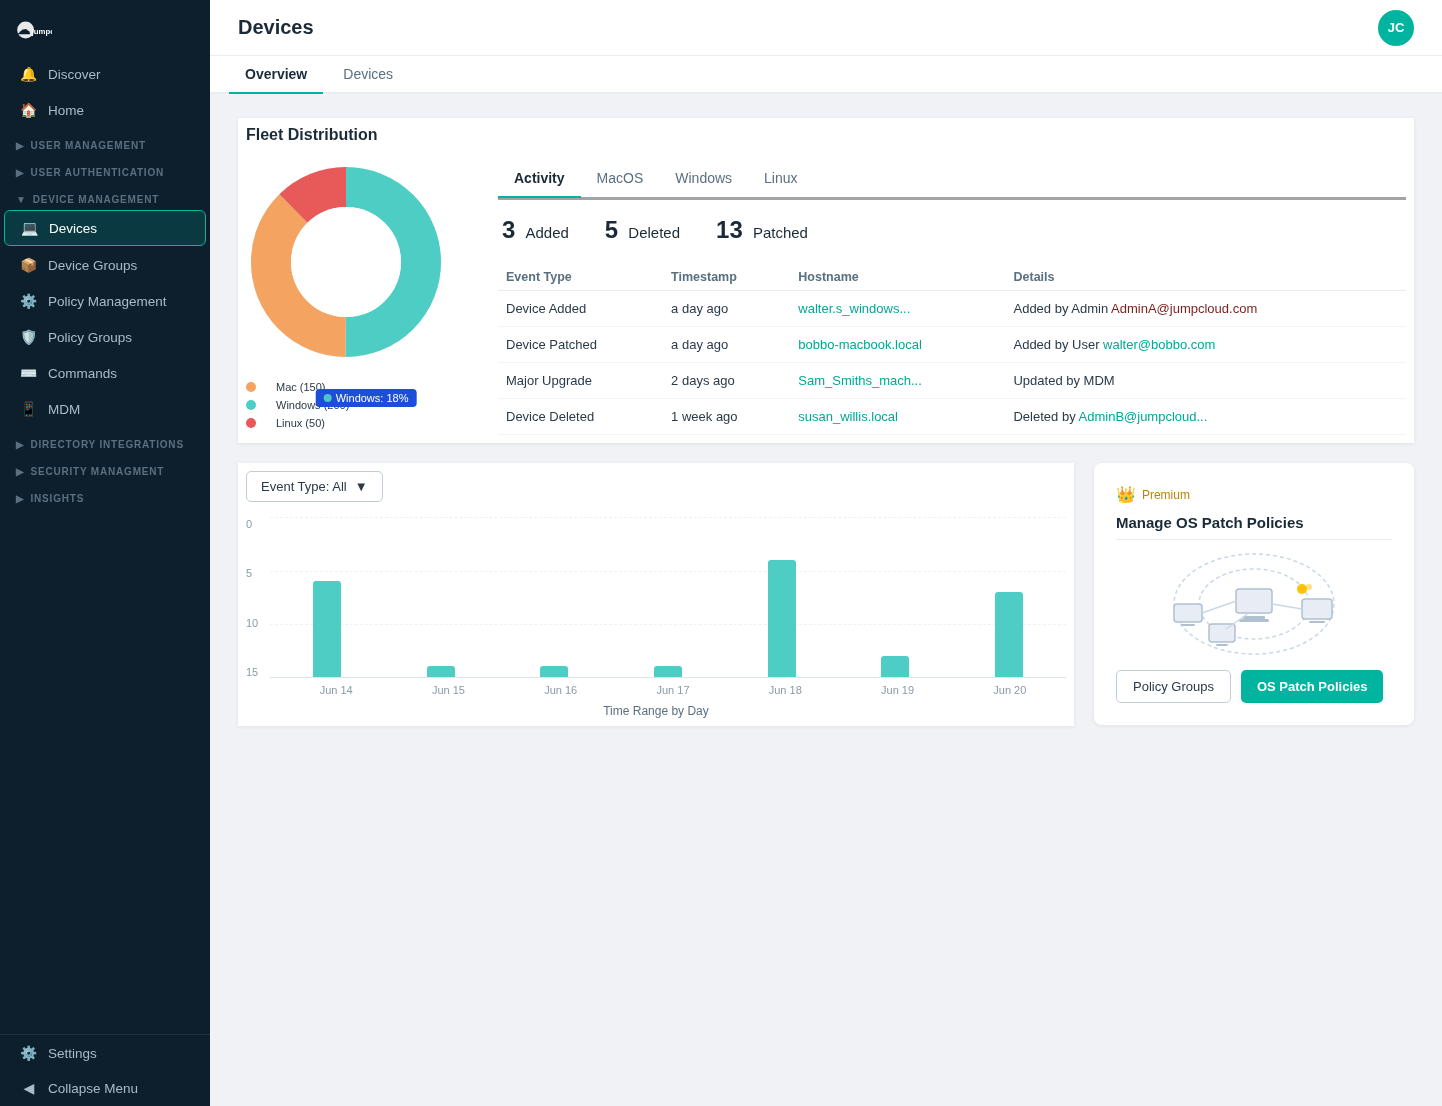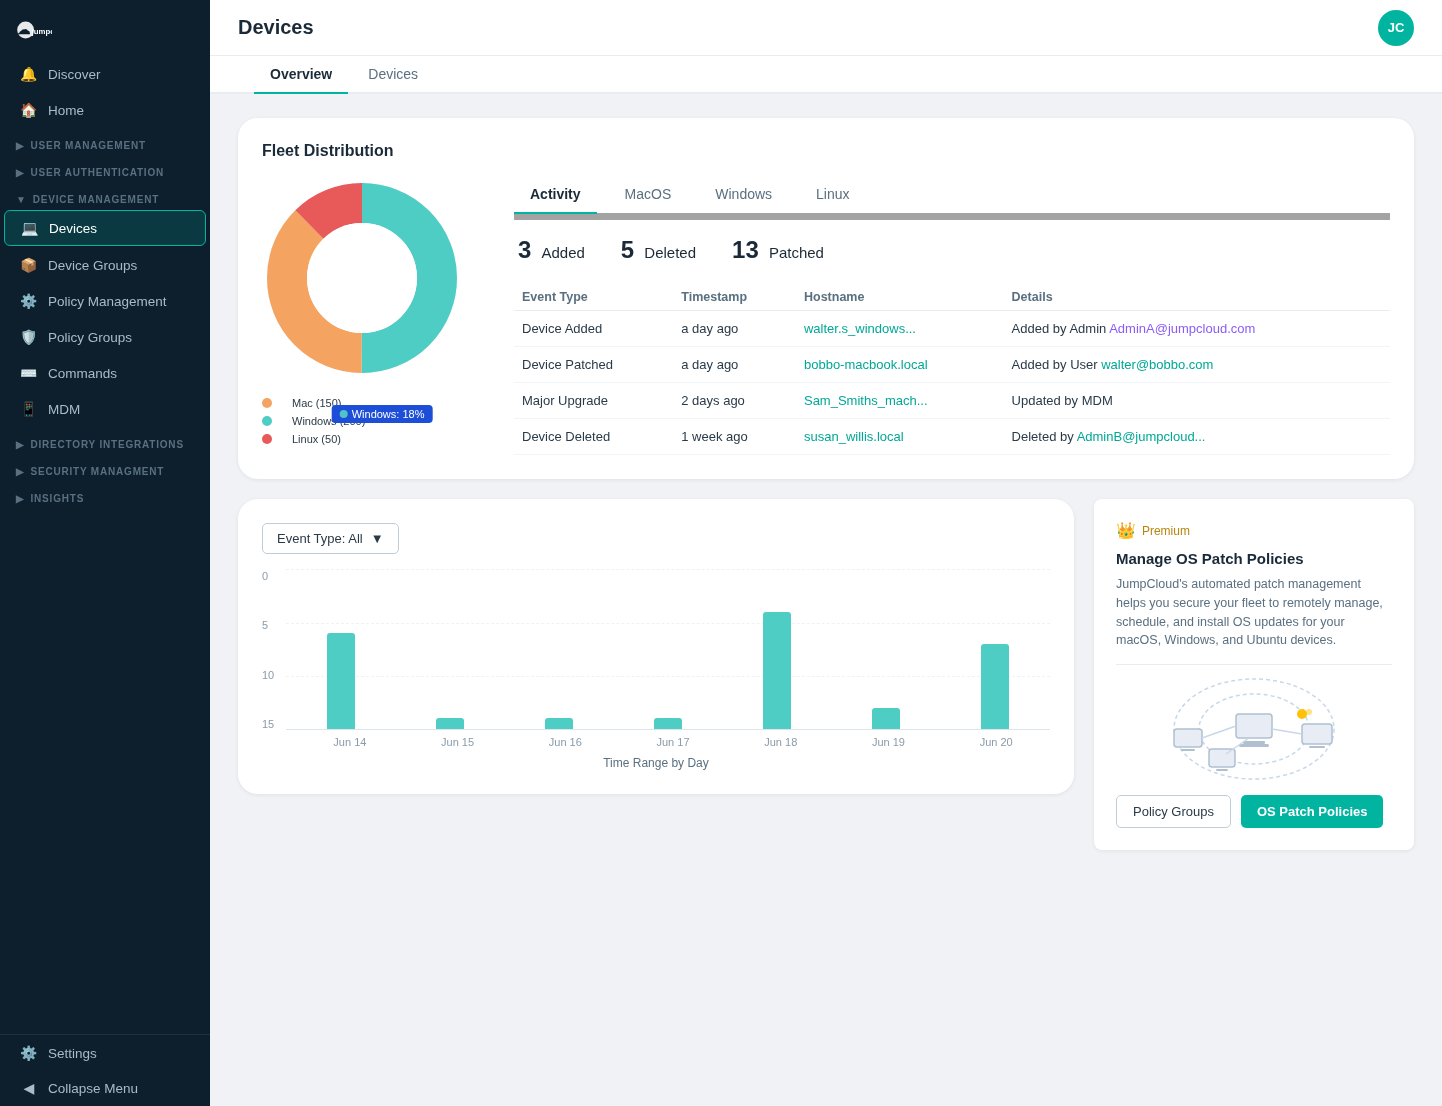--- a/index.html
+++ b/index.html
@@ -77,21 +77,21 @@
       width: 36px; height: 36px;
       background: #00b4a0;
       border-radius: 50%;
       display: flex; align-items: center; justify-content: center;
       color: #fff; font-weight: 700; font-size: 13px;
     }
 
     
     .tab-bar {
       background: #fff;
-      padding: 0 44px;
+      padding: 0 19px;
       display: flex;
       align-items: flex-end;
       gap: 4px;
       border-bottom: 2px solid #e8edf2;
     }
     .tab-item {
       padding: 10px 16px 10px;
       cursor: pointer;
       font-size: 14px;
       color: #5a7080;
@@ -99,22 +99,22 @@
       margin-bottom: -2px;
     }
     .tab-item.active { color: #1a2a38; font-weight: 600; border-bottom: 2px solid #00b4a0; }
 
     
     .content { padding: 24px 28px; flex: 1; }
 
     
     .card {
       background: #fff;
-      border-radius: 20px;
-      padding: 24px;
+      border-radius: 0;
+      padding: 8px;
       box-shadow: 0 1px 4px rgba(0,0,0,0.07);
       margin-bottom: 20px;
     }
     .card-title { font-size: 16px; font-weight: 700; color: #1a2a38; margin-bottom: 18px; }
 
     
     .fleet-section { display: flex; gap: 32px; align-items: flex-start; }
     .donut-area { position: relative; width: 220px; min-width: 220px; }
     .donut-tooltip {
       position: absolute;
@@ -131,21 +131,21 @@
       align-items: center;
       gap: 4px;
     }
     .donut-tooltip::before { content: ''; width: 8px; height: 8px; background: #4fc3c7; border-radius: 50%; }
     .legend { margin-top: 16px; }
     .legend-item { display: flex; align-items: center; gap: 20px; font-size: 11px; color: #2a3a48; margin-bottom: 6px; }
     .legend-dot { width: 10px; height: 10px; border-radius: 50%; }
 
     
     .activity-section { flex: 1; }
-    .activity-tabs { display: flex; gap: 12px; border-bottom: 7px solid #a3a3a3; margin-bottom: 16px; }
+    .activity-tabs { display: flex; gap: 0; border-bottom: 3px solid #a3a3a3; margin-bottom: 16px; }
     .activity-tab { padding: 8px 16px 10px; cursor: pointer; font-size: 14px; color: #5a7080; border-bottom: 2px solid transparent; margin-bottom: -1px; }
     .activity-tab.active { color: #1a2a38; font-weight: 600; border-bottom: 2px solid #00b4a0; }
 
     .stats-row { display: flex; gap: 32px; margin-bottom: 20px; }
     .stat-item { font-size: 22px; font-weight: 700; color: #1a2a38; }
     .stat-item span { font-size: 15px; font-weight: 500; color: #1a2a38; margin-left: 4px; }
 
     
     .data-table { width: 100%; border-collapse: collapse; }
     .data-table th { text-align: left; color: #5a7080; font-weight: 600; font-size: 12.5px; padding: 6px 8px; border-bottom: 1px solid #e8edf2; }
@@ -367,21 +367,21 @@
                 <th>Timestamp</th>
                 <th>Hostname</th>
                 <th>Details</th>
               </tr>
             </thead>
             <tbody id="activity-tbody">
             <tr>
                   <td>Device Added</td>
                   <td>a day ago</td>
                   <td class="link">walter.s_windows...</td>
-                  <td>Added by Admin <span style="color: #8b5cf6; cursor: pointer;">AdminA@jumpcloud.com</span></td>
+                  <td>Added by Admin <span style="color: #7f1d1d; cursor: pointer;">AdminA@jumpcloud.com</span></td>
                 </tr>
                 <tr>
                   <td>Device Patched</td>
                   <td>a day ago</td>
                   <td class="link">bobbo-macbook.local</td>
                   <td>Added by User <span style="color: rgb(0, 168, 150); cursor: pointer;">walter@bobbo.com</span></td>
                 </tr>
                 <tr>
                   <td>Major Upgrade</td>
                   <td>2 days ago</td>
@@ -456,21 +456,20 @@
           <div class="chart-title">Time Range by Day</div>
         </div>
       </div>
 
       <div class="premium-card">
         <div class="premium-badge">
           <span class="premium-icon">👑</span>
           <span class="premium-label">Premium</span>
         </div>
         <div class="premium-title">Manage OS Patch Policies</div>
-        <div class="premium-desc">JumpCloud's automated patch management helps you secure your fleet to remotely manage, schedule, and install OS updates for your macOS, Windows, and Ubuntu devices.</div>
         <hr class="premium-divider">
 
         <div class="premium-image">
           <svg width="200" height="110" viewBox="0 0 200 110">
             <ellipse cx="100" cy="55" rx="80" ry="50" fill="none" stroke="#c8d8e8" stroke-width="1.5" stroke-dasharray="4 3"></ellipse>
             <ellipse cx="100" cy="55" rx="55" ry="35" fill="none" stroke="#c8d8e8" stroke-width="1.5" stroke-dasharray="4 3"></ellipse>
 
             <rect x="82" y="40" width="36" height="24" rx="3" fill="#e8edf5" stroke="#b0c0d0" stroke-width="1.5"></rect>
             <rect x="89" y="67" width="22" height="3" rx="1" fill="#b0c0d0"></rect>
             <rect x="85" y="70" width="30" height="3" rx="1.5" fill="#b0c0d0"></rect>

